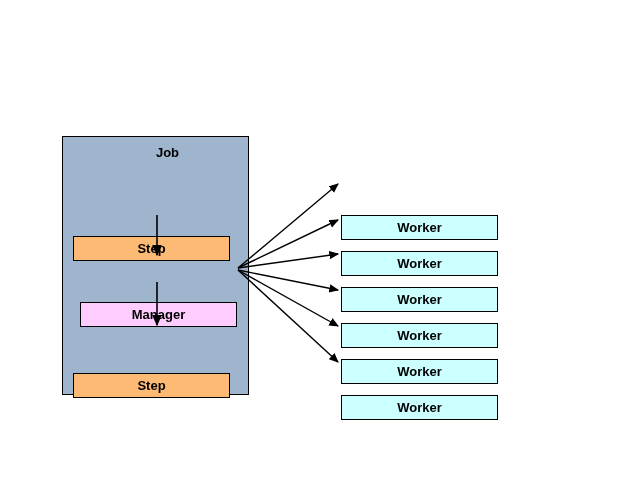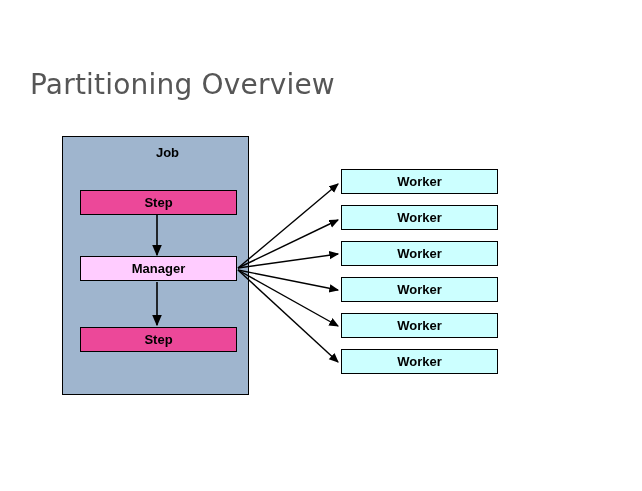--- a/index.html
+++ b/index.html
@@ -55,24 +55,25 @@
     border: 1px solid #000000;
     box-sizing: border-box;
     display: flex;
     align-items: center;
     justify-content: center;
     font-family: "Liberation Sans", sans-serif;
     font-size: 13px;
     font-weight: bold;
     color: #000000;
     line-height: 1;
+    margin-top: 46px;
   }
   .step-box {
-    background: #ec4899;
-    left: 17px;
+    background: #fdba74;
+    left: 10px;
     width: 157px;
     height: 25px;
   }
   #step-top { top: 53px; }
   #step-bottom { top: 190px; }
   #manager-box {
     background: #ffccff;
     left: 17px;
     top: 119px;
     width: 157px;
@@ -91,21 +92,20 @@
     width: 642px;
     height: 491px;
     pointer-events: none;
   }
 </style>
 </head>
 <body>
 
 <div id="canvas">
 
-  <div id="slide-title">Partitioning Overview</div>
 
   <div id="job-container">
     <div id="job-label">Job</div>
 
     <div class="node-box step-box" id="step-top">Step</div>
 
     <div class="node-box" id="manager-box">Manager</div>
 
     <div class="node-box step-box" id="step-bottom">Step</div>
   </div>

